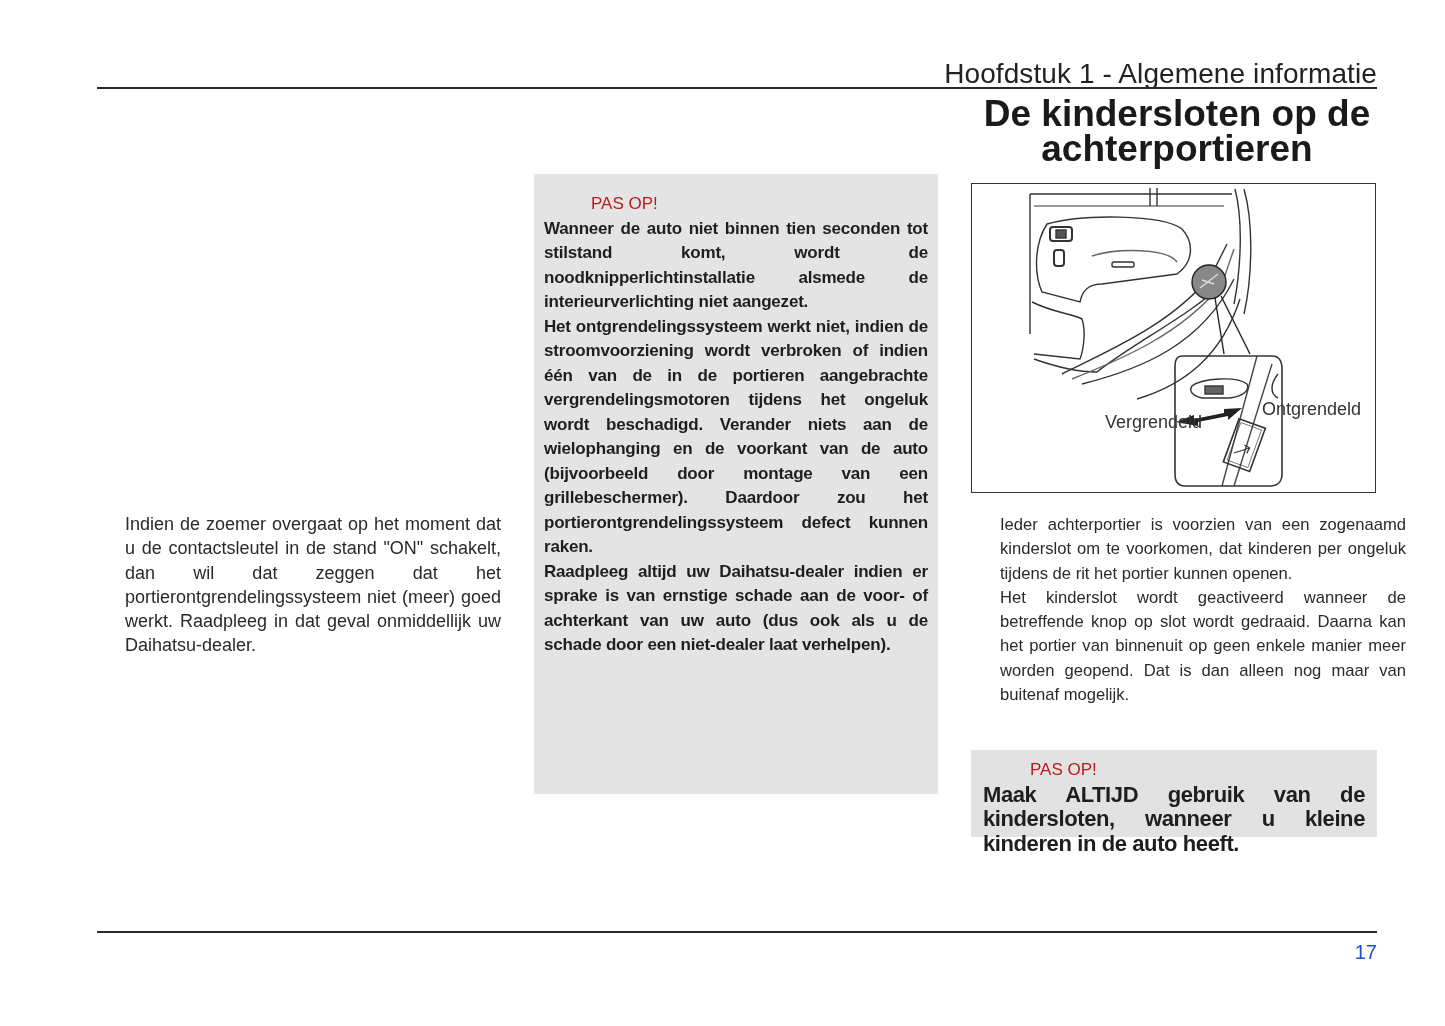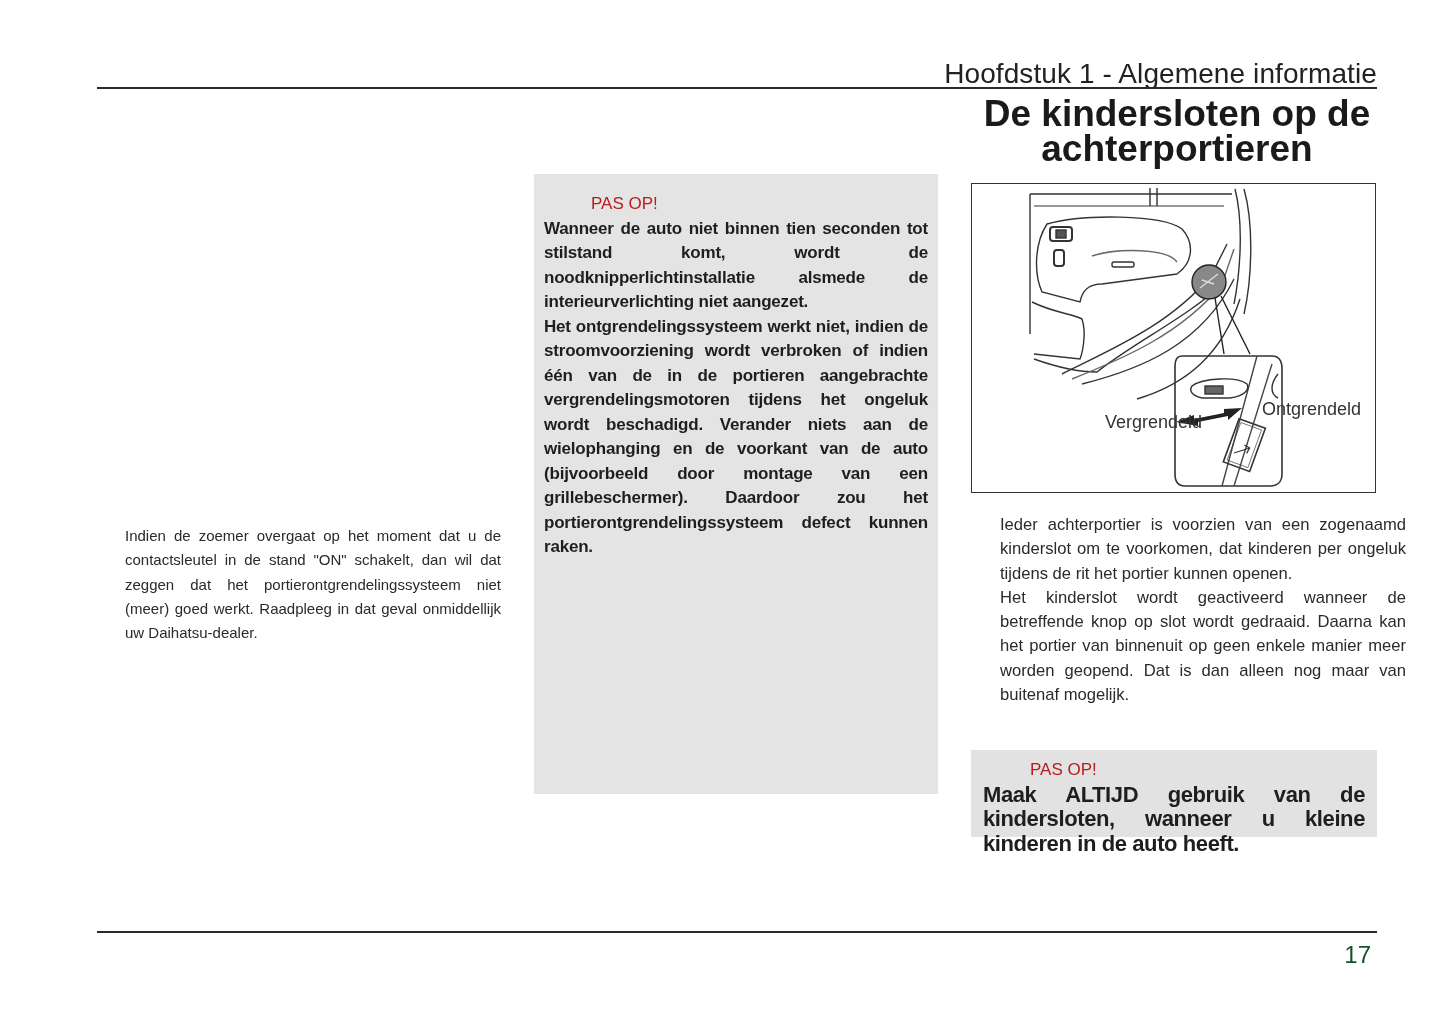--- a/index.html
+++ b/index.html
@@ -10,29 +10,29 @@
   .header-text {
     position: absolute; right: 68px; top: 58px; font-size: 28px; color: #222; letter-spacing: 0.1px;
   }
   .rule-top {
     position: absolute; left: 97px; right: 68px; top: 87px; height: 2px; background: #2a2a2a;
   }
   .rule-bottom {
     position: absolute; left: 97px; right: 68px; top: 931px; height: 2px; background: #2a2a2a;
   }
   .page-number {
-    position: absolute; right: 74px; top: 941px; font-size: 24px; color: #14532d;
+    position: absolute; right: 68px; top: 941px; font-size: 20px; color: #1d4ed8;
   }
   .section-title {
     position: absolute; left: 972px; top: 96px; width: 410px;
     font-size: 37px; font-weight: bold; line-height: 35px; color: #1a1a1a; text-align: center;
   }
   .col-left {
-    position: absolute; left: 125px; top: 524px; width: 376px;
-    font-size: 15px; line-height: 24.3px; text-align: justify; color: #2a2a2a;
+    position: absolute; left: 125px; top: 512px; width: 376px;
+    font-size: 18px; line-height: 24.3px; text-align: justify; color: #2a2a2a;
   }
   .warn-box-mid {
     position: absolute; left: 534px; top: 174px; width: 404px; height: 620px;
     background: #e4e4e4; box-sizing: border-box; padding: 18px 10px 0 10px;
   }
   .warn-box-mid p, .warn-box-right p {
     margin: 0; font-weight: bold; font-size: 17px; line-height: 24.5px; text-align: justify; color: #1e1e1e;
     letter-spacing: -0.2px;
   }
   .warn-title { font-weight: normal; font-size: 17px; line-height: 24.5px; color: #b91c1c; margin-left: 47px; }
@@ -64,20 +64,21 @@
   <div class="rule-top"></div>
 
   <div class="section-title">De kindersloten op de achterportieren</div>
 
   <div class="col-left">Indien de zoemer overgaat op het moment dat u de contactsleutel in de stand "ON" schakelt, dan wil dat zeggen dat het portierontgrendelingssysteem niet (meer) goed werkt. Raadpleeg in dat geval onmiddellijk uw Daihatsu-dealer.</div>
 
   <div class="warn-box-mid">
     <div class="warn-title">PAS OP!</div>
     <p>Wanneer de auto niet binnen tien seconden tot stilstand komt, wordt de noodknipperlichtinstallatie alsmede de interieurverlichting niet aangezet.</p>
     <p>Het ontgrendelingssysteem werkt niet, indien de stroomvoorziening wordt verbroken of indien één van de in de portieren aangebrachte vergrendelingsmotoren tijdens het ongeluk wordt beschadigd. Verander niets aan de wielophanging en de voorkant van de auto (bijvoorbeeld door montage van een grillebeschermer). Daardoor zou het portierontgrendelingssysteem defect kunnen raken.</p>
+    <p>Raadpleeg altijd uw Daihatsu-dealer indien er sprake is van ernstige schade aan de voor- of achterkant van uw auto (dus ook als u de schade door een niet-dealer laat verhelpen).</p>
   </div>
 
   <div class="figure">
     <svg width="403" height="308" viewBox="0 0 403 308">
       <g fill="none" stroke="#333" stroke-width="1.4">
 
         <path d="M58 10 L58 150 M58 10 L260 10"></path>
         <path d="M62 22 L252 22" stroke="#777"></path>
         <path d="M178 4 L178 22 M185 4 L185 22"></path>
 

